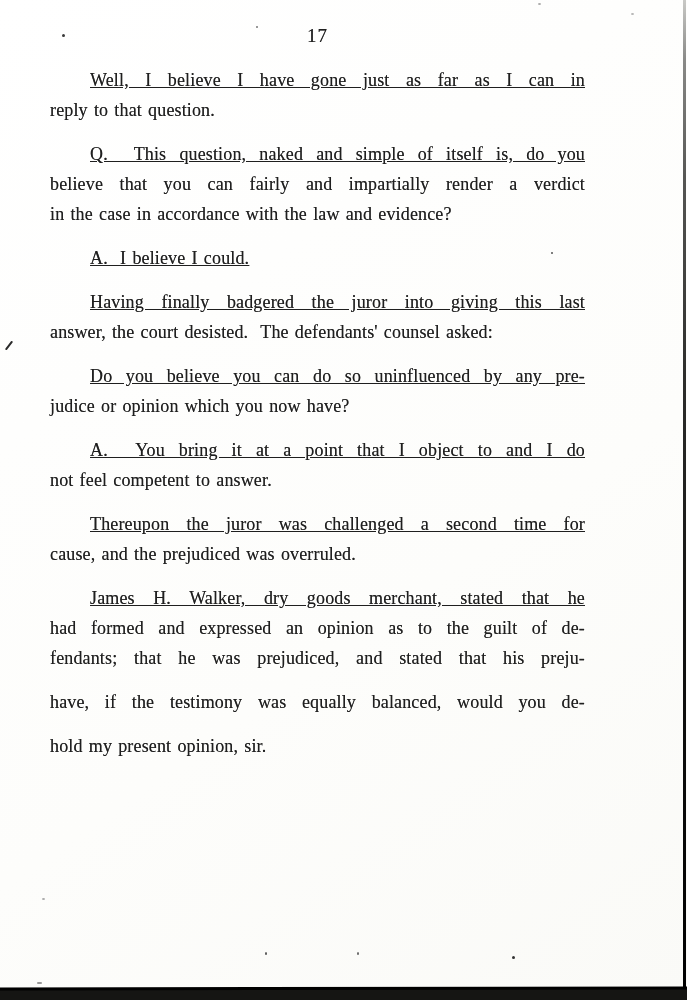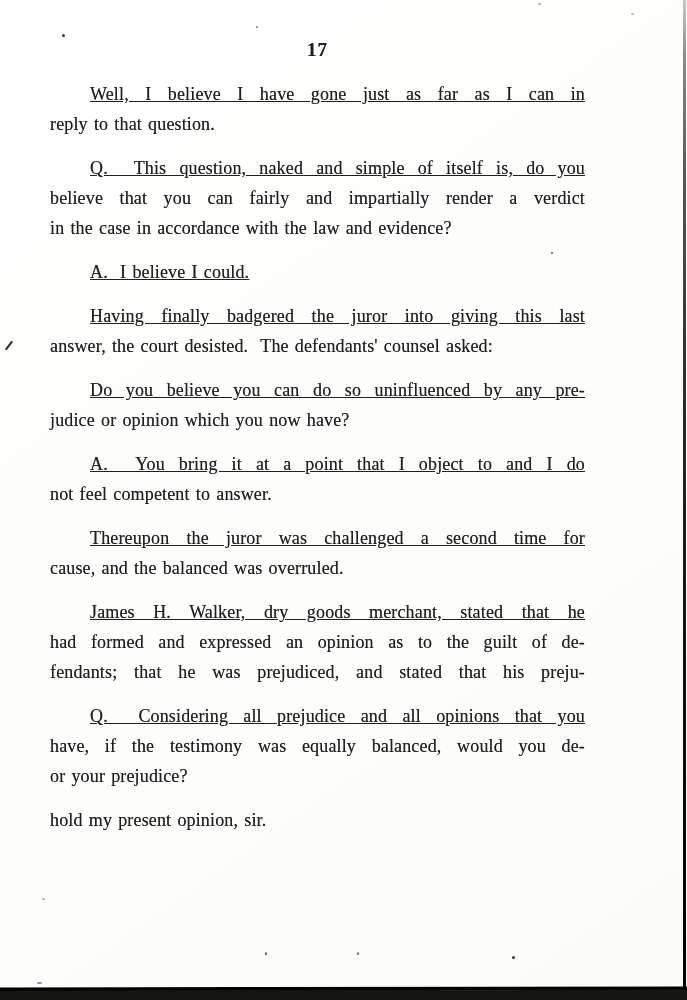--- a/index.html
+++ b/index.html
@@ -18,24 +18,24 @@
     color: #1f1f1f;
   }
   .content {
     position: absolute;
     left: 50px;
     top: 0;
     width: 535px;
     text-shadow: 0 0 0.5px rgba(10,10,10,0.6);
   }
   .page-number {
-    margin-top: 35px;
+    margin-top: 21px;
     text-align: center;
     font-size: 19px;
-    font-weight: bold;
+    font-weight: normal;
     letter-spacing: 1px;
     line-height: 30px;
   }
   .para { margin: 14px 0 0 0; }
   .line {
     font-size: 18px;
     line-height: 30px;
     letter-spacing: 0.15px;
     word-spacing: 1.5px;
     text-align: justify;
@@ -114,33 +114,31 @@
       <div class="line last">judice or opinion which you now have?</div>
     </div>
 
     <div class="para">
       <div class="line first">A.&nbsp; You bring it at a point that I object to and I do</div>
       <div class="line last">not feel competent to answer.</div>
     </div>
 
     <div class="para">
       <div class="line first">Thereupon the juror was challenged a second time for</div>
-      <div class="line last">cause, and the balanced was overruled.</div>
+      <div class="line last">cause, and the prejudiced was overruled.</div>
     </div>
 
     <div class="para">
       <div class="line first">James H. Walker, dry goods merchant, stated that he</div>
       <div class="line">had formed and expressed an opinion as to the guilt of de-</div>
       <div class="line">fendants; that he was prejudiced, and stated that his preju-</div>
     </div>
 
     <div class="para">
-      <div class="line first">Q.&nbsp; Considering all prejudice and all opinions that you</div>
       <div class="line">have, if the testimony was equally balanced, would you de-</div>
-      <div class="line last">or your prejudice?</div>
     </div>
 
     <div class="para">
       <div class="line last">hold my present opinion, sir.</div>
     </div>
 
   </div>
 
   <div class="tick"></div>
   <div class="speck" style="left:62px;  top:34px;  width:3px; height:3px; background:#3a3a3a;"></div>

